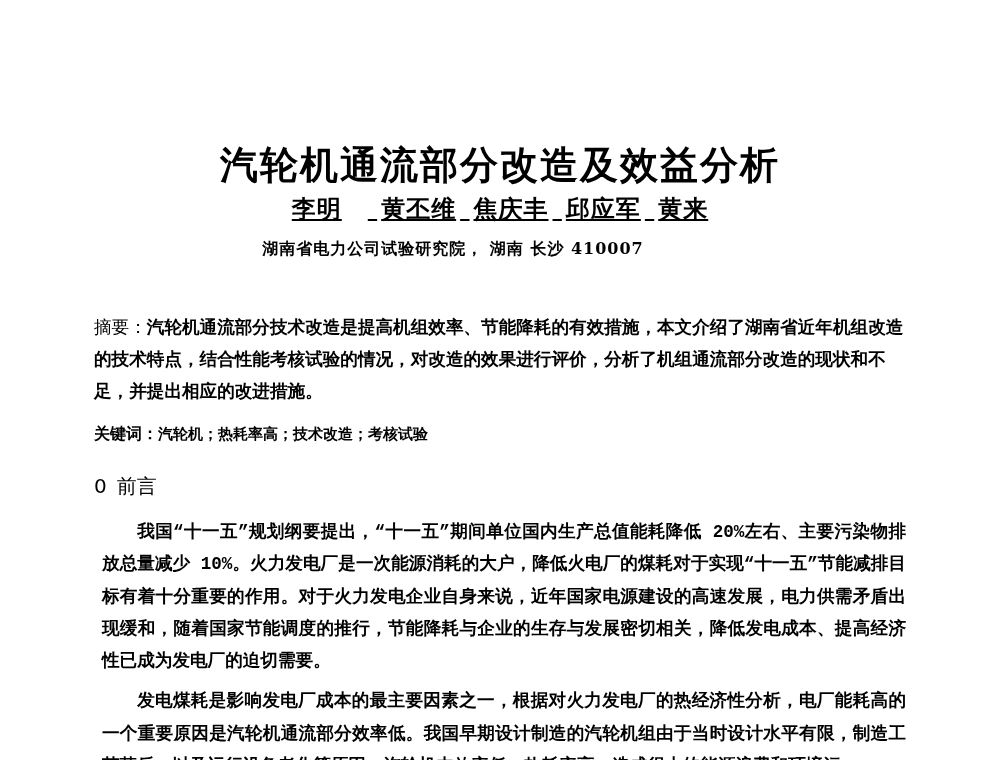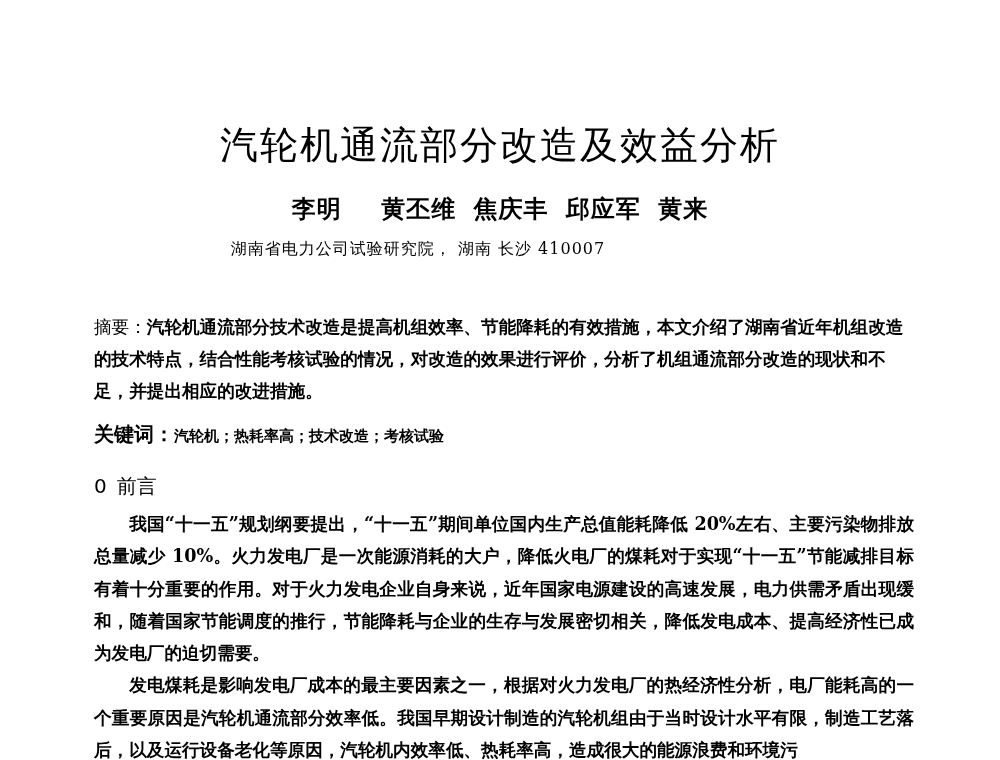--- a/index.html
+++ b/index.html
@@ -2,56 +2,56 @@
 <html><head>
 <meta charset="utf-8">
 <style>
   html, body { margin: 0; padding: 0; background: #ffffff; }
   body {
     width: 1000px; height: 760px; overflow: hidden; position: relative;
     font-family: "DejaVu Serif", "Liberation Serif", serif;
     color: #000;
   }
   .title {
-    position: absolute; left: 0; top: 120px; width: 1000px; text-align: center;
+    position: absolute; left: 0; top: 140px; width: 1000px; text-align: center;
     font-family: "DejaVu Sans", "Liberation Sans", sans-serif;
-    font-size: 38px; font-weight: normal; letter-spacing: 2px; line-height: 50px;
+    font-size: 38px; font-weight: bold; letter-spacing: 2px; line-height: 50px;
   }
   .authors {
     position: absolute; left: 0; top: 192px; width: 1000px; text-align: center;
-    font-size: 24px; font-weight: bold; line-height: 34px; letter-spacing: 1px;
+    font-size: 24px; font-weight: bold; line-height: 34px; letter-spacing: 1px; text-decoration: underline;
   }
   .authors span { margin: 0 4px; }
   .authors .gap { display: inline-block; width: 14px; }
   .affil {
     position: absolute; left: 0; top: 236px; width: 836px; text-align: center;
-    font-size: 16px; font-weight: normal; line-height: 26px; letter-spacing: 1px;
+    font-size: 16px; font-weight: bold; line-height: 26px; letter-spacing: 1px; padding-left: 35px;
   }
   .abstract {
     position: absolute; left: 94px; top: 311px; width: 820px;
     font-size: 17.6px; line-height: 32px; font-weight: bold;
   }
   .abstract .label { font-weight: normal; }
   .keywords {
     position: absolute; left: 94px; top: 421px; width: 820px;
     font-size: 15px; line-height: 26px; font-weight: bold;
   }
-  .keywords .label { font-size: 20px; }
+  .keywords .label { font-size: 16px; }
   .section-heading {
     position: absolute; left: 94px; top: 471px;
     font-family: "DejaVu Sans", "Liberation Sans", sans-serif;
     font-size: 20px; line-height: 30px;
   }
   .section-heading .num { margin-right: 10px; }
   .body-text {
     position: absolute; left: 94px; top: 508px; width: 820px;
     font-size: 17.6px; line-height: 32.3px; font-weight: bold;
     text-align: justify;
   }
-  .body-text p { margin: 0; text-indent: 2em; }
+  .body-text p { margin: 8px; text-indent: 2em; font-family: Liberation Mono, monospace; }
 </style>
 </head>
 <body>
 
 <div class="title">汽轮机通流部分改造及效益分析</div>
 
 <div class="authors">
   <span>李明</span><span class="gap"></span>
   <span>黄丕维</span>
   <span>焦庆丰</span>

